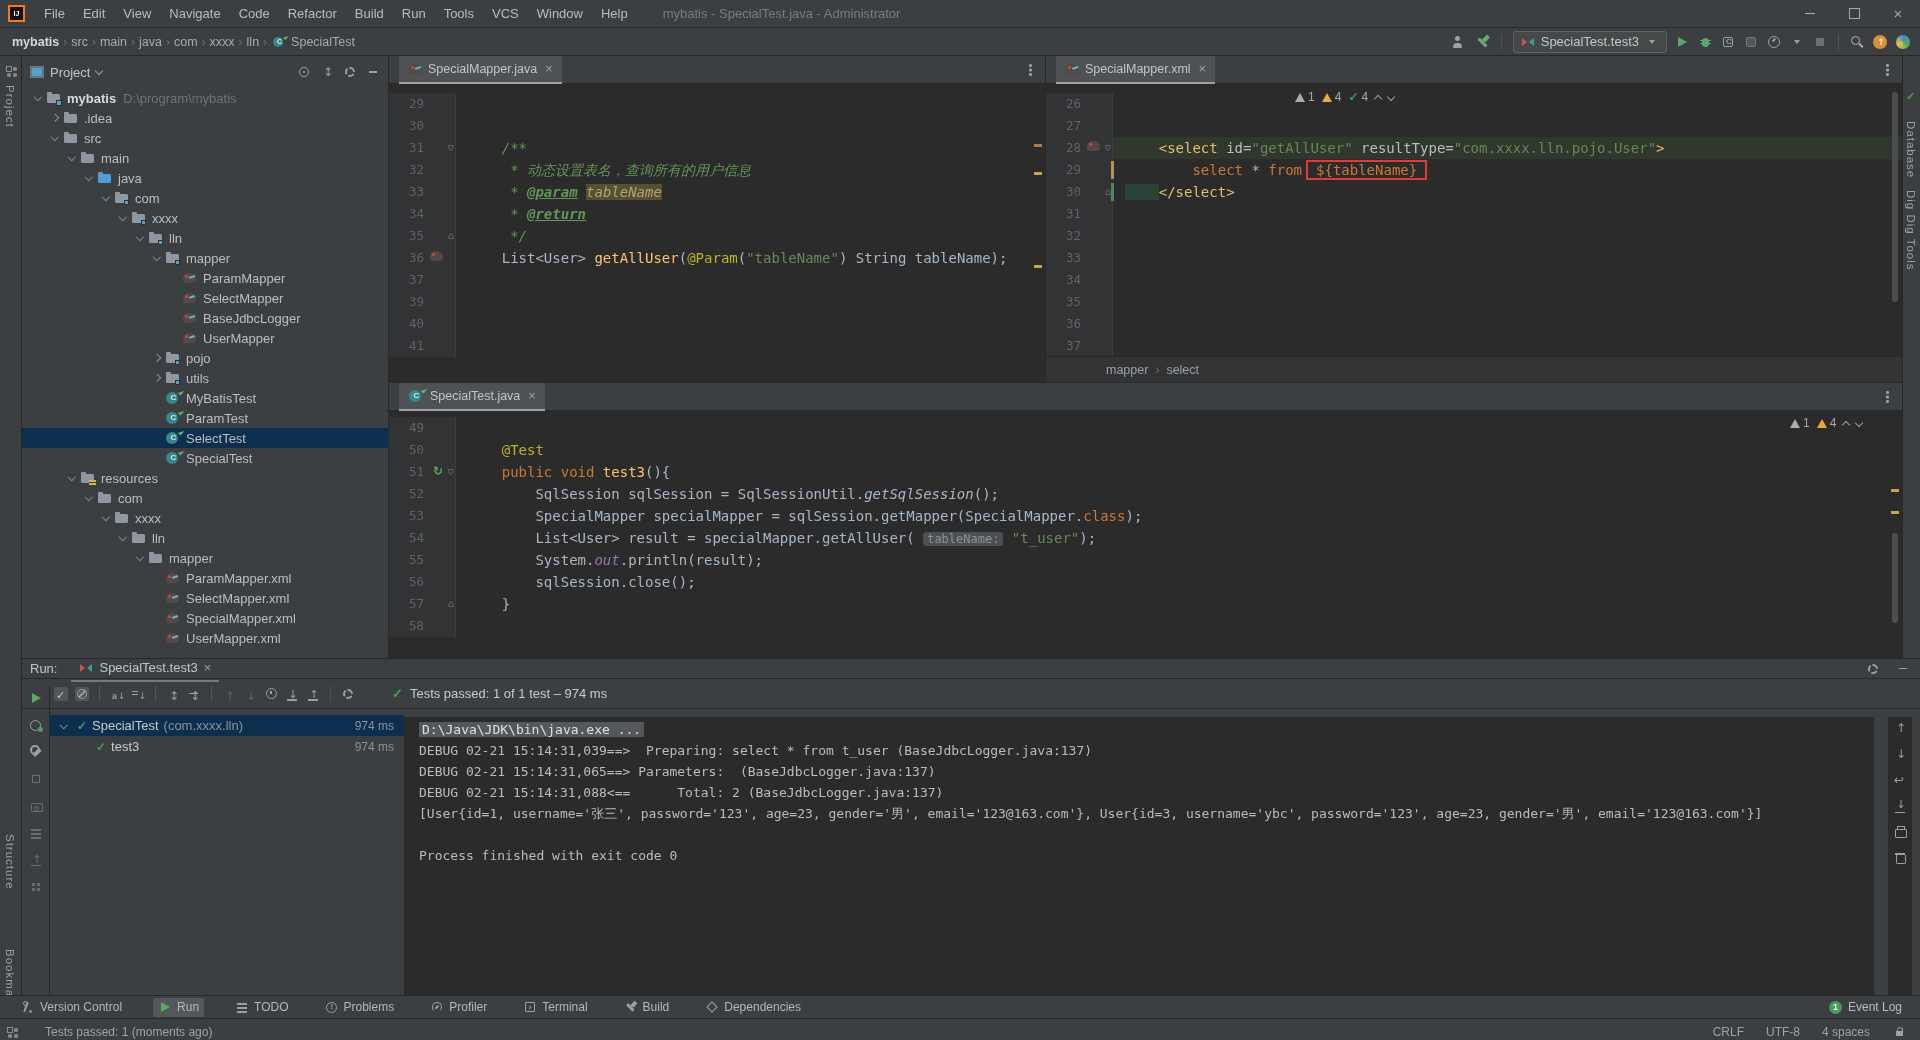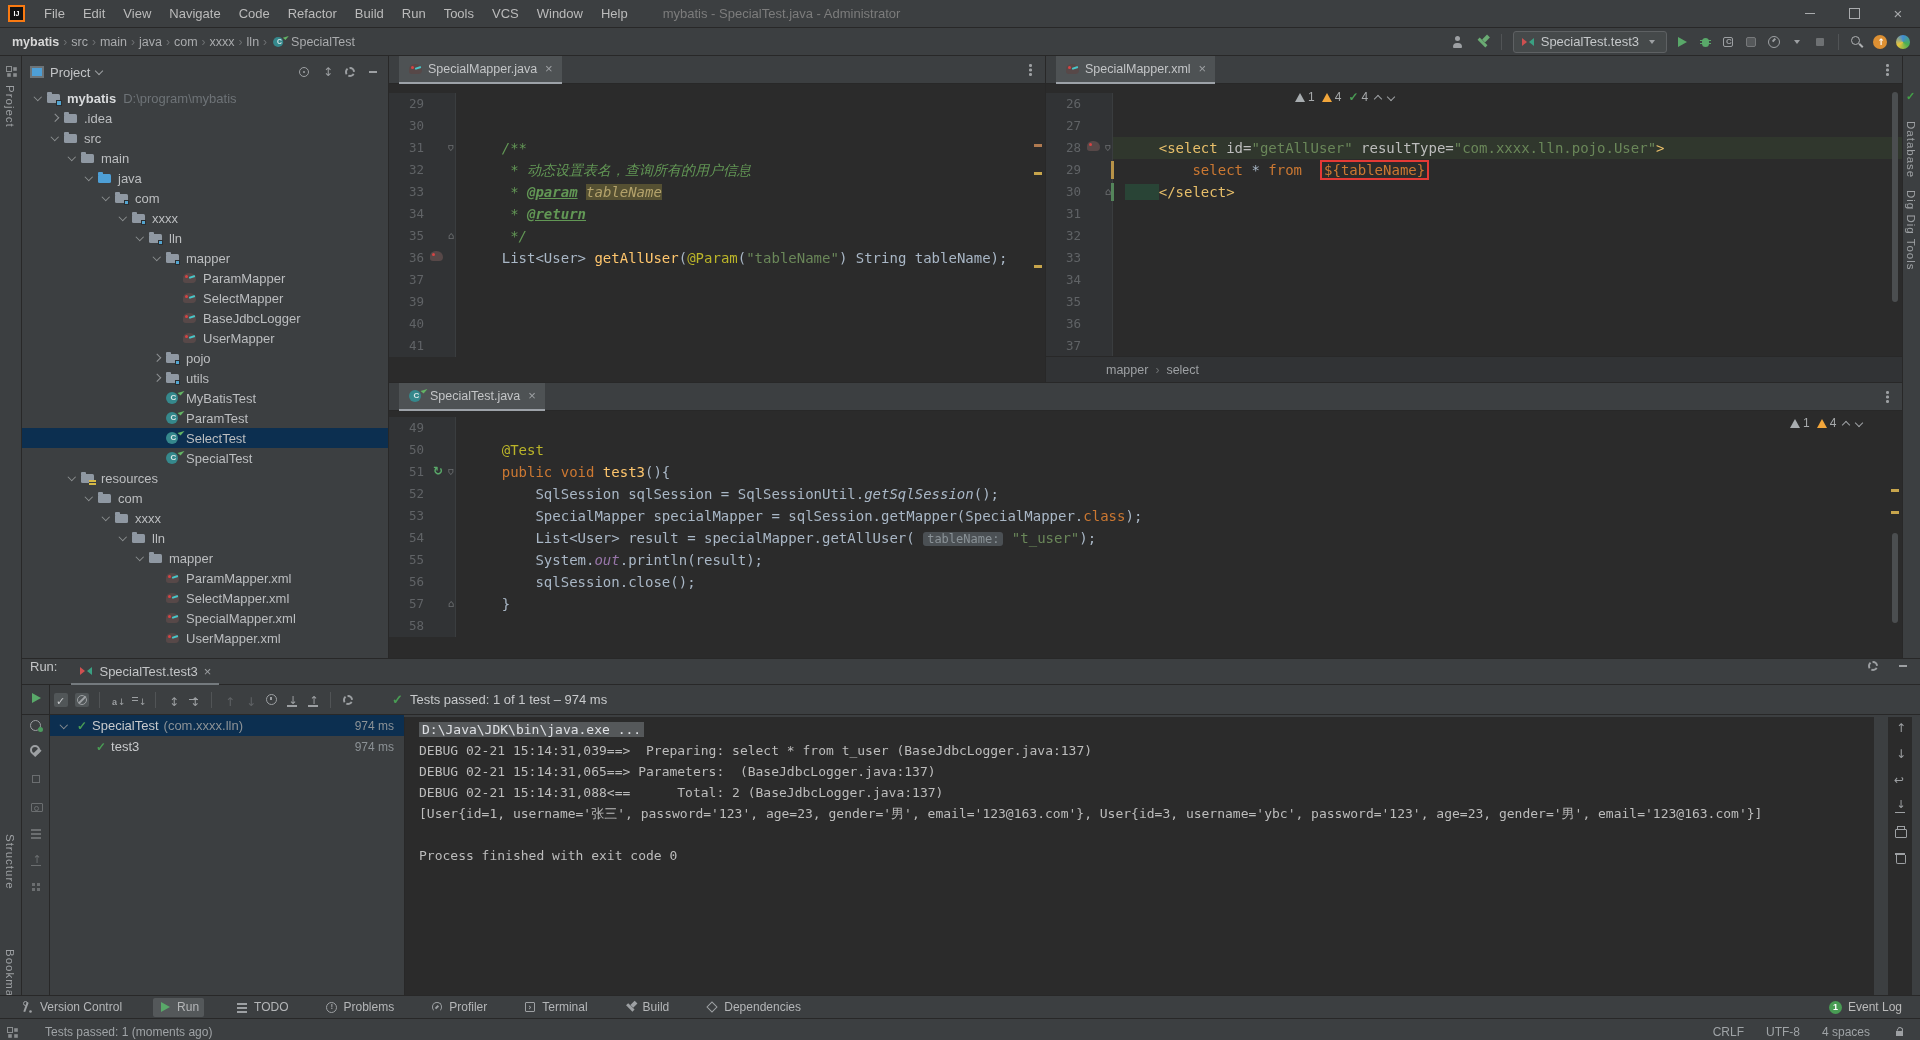--- a/index.html
+++ b/index.html
@@ -184,42 +184,42 @@
   .g-runok{color:var(--play);font:bold 12px/12px "DejaVu Sans",sans-serif}
   .g-runok::before{content:"↻"}
   .code{flex:1;white-space:pre;padding-left:12px;color:var(--pl)}
   .code.tint{background:rgba(77,118,56,.16)}
   .s-pl{color:var(--pl)} .s-kw{color:var(--kw)} .s-str{color:var(--str)}
   .s-doc{color:var(--doc);font-style:italic}
   .s-doctag{color:var(--doc);font-style:italic;font-weight:bold;text-decoration:underline}
   .s-docpar{color:#b3a26b;background:#555032;font-style:italic}
   .s-anno{color:var(--anno)} .s-meth{color:var(--meth)}
   .s-tag{color:var(--tag)} .s-attr{color:var(--attr)}
-  .s-kwbox{color:var(--kw);box-shadow:0 0 0 2px #e53935;padding:0 2px;margin-left:20px}
+  .s-kwbox{color:var(--kw);box-shadow:0 0 0 2px #e53935;padding:0 8px;margin-left:6px}
   .s-chipg{background:#294436}
   .s-ital{font-style:italic}
   .s-field{color:#9876aa;font-style:italic}
   .s-hint{background:#4b5054;color:#8a9297;border-radius:3px;padding:0 4px;font-size:12px}
   .s-cmd{background:#55585a;color:#dfe1e5;padding:0 3px}
   .insp{position:absolute;top:32px;display:flex;align-items:center;gap:7px;font-size:12px;color:#a7aaac;z-index:3}
   #insp-left{left:389px}#insp-bottom{left:389px}
   .tri{width:0;height:0;border-left:5.5px solid transparent;border-right:5.5px solid transparent;display:inline-block}
   .tri-weak{border-bottom:9px solid #a8adb0}
   .tri-warn{border-bottom:9px solid #f2a63b}
   .ok-ic{color:var(--green);font-weight:bold}
   .insp .chv{width:6px;height:6px;border-right:1.5px solid #9da0a3;border-bottom:1.5px solid #9da0a3;display:inline-block}
   .chv-up{transform:rotate(-135deg);margin-top:4px}
   .chv-dn{transform:rotate(45deg)}
   #xml-crumb{position:absolute;left:0;bottom:0;width:100%;height:26px;background:var(--panel2);border-top:1px solid var(--bd);display:flex;align-items:center;gap:7px;padding-left:60px;font-size:12.5px;color:#9da0a3}
   .stripe-mark{position:absolute;width:8px;height:3px}
   .thumb{position:absolute;width:6px;background:#4b4e50;border-radius:3px}
 
   
   #runpanel{left:22px;top:658px;width:1898px;height:337px;background:var(--panel);border-top:1px solid var(--bd)}
-  #run-head{height:26px;display:flex;border-bottom:1px solid var(--bd);position:relative}
+  #run-head{height:20px;display:flex;align-items:center;border-bottom:1px solid var(--bd);position:relative}
   #run-label{margin-left:8px;color:#c3c5c7}
   #run-tab{display:flex;align-items:center;gap:6px;height:26px;padding:0 8px;margin-left:14px;border-bottom:2px solid #747a7e;color:#c3c5c7}
   #run-head-icons{position:absolute;right:10px;display:flex;gap:16px}
   #run-toolbar{height:30px;display:flex;align-items:center;gap:7px;padding-left:32px;border-bottom:1px solid var(--bd)}
   #run-toolbar .mi{padding:2px;border-radius:2px}
   #run-toolbar .mi.pressed{background:#515658}
   #run-status{display:flex;align-items:center;gap:7px;margin-left:30px;color:#c8cacc}
   #run-status .ok-ic{font-size:13px}
   #run-rail{position:absolute;left:0;top:26px;width:28px;bottom:0;display:flex;flex-direction:column;align-items:center;gap:13px;padding-top:6px;border-right:1px solid var(--bd)}
   #test-tree{position:absolute;left:28px;top:56px;width:354px;bottom:0;font-size:13px}

